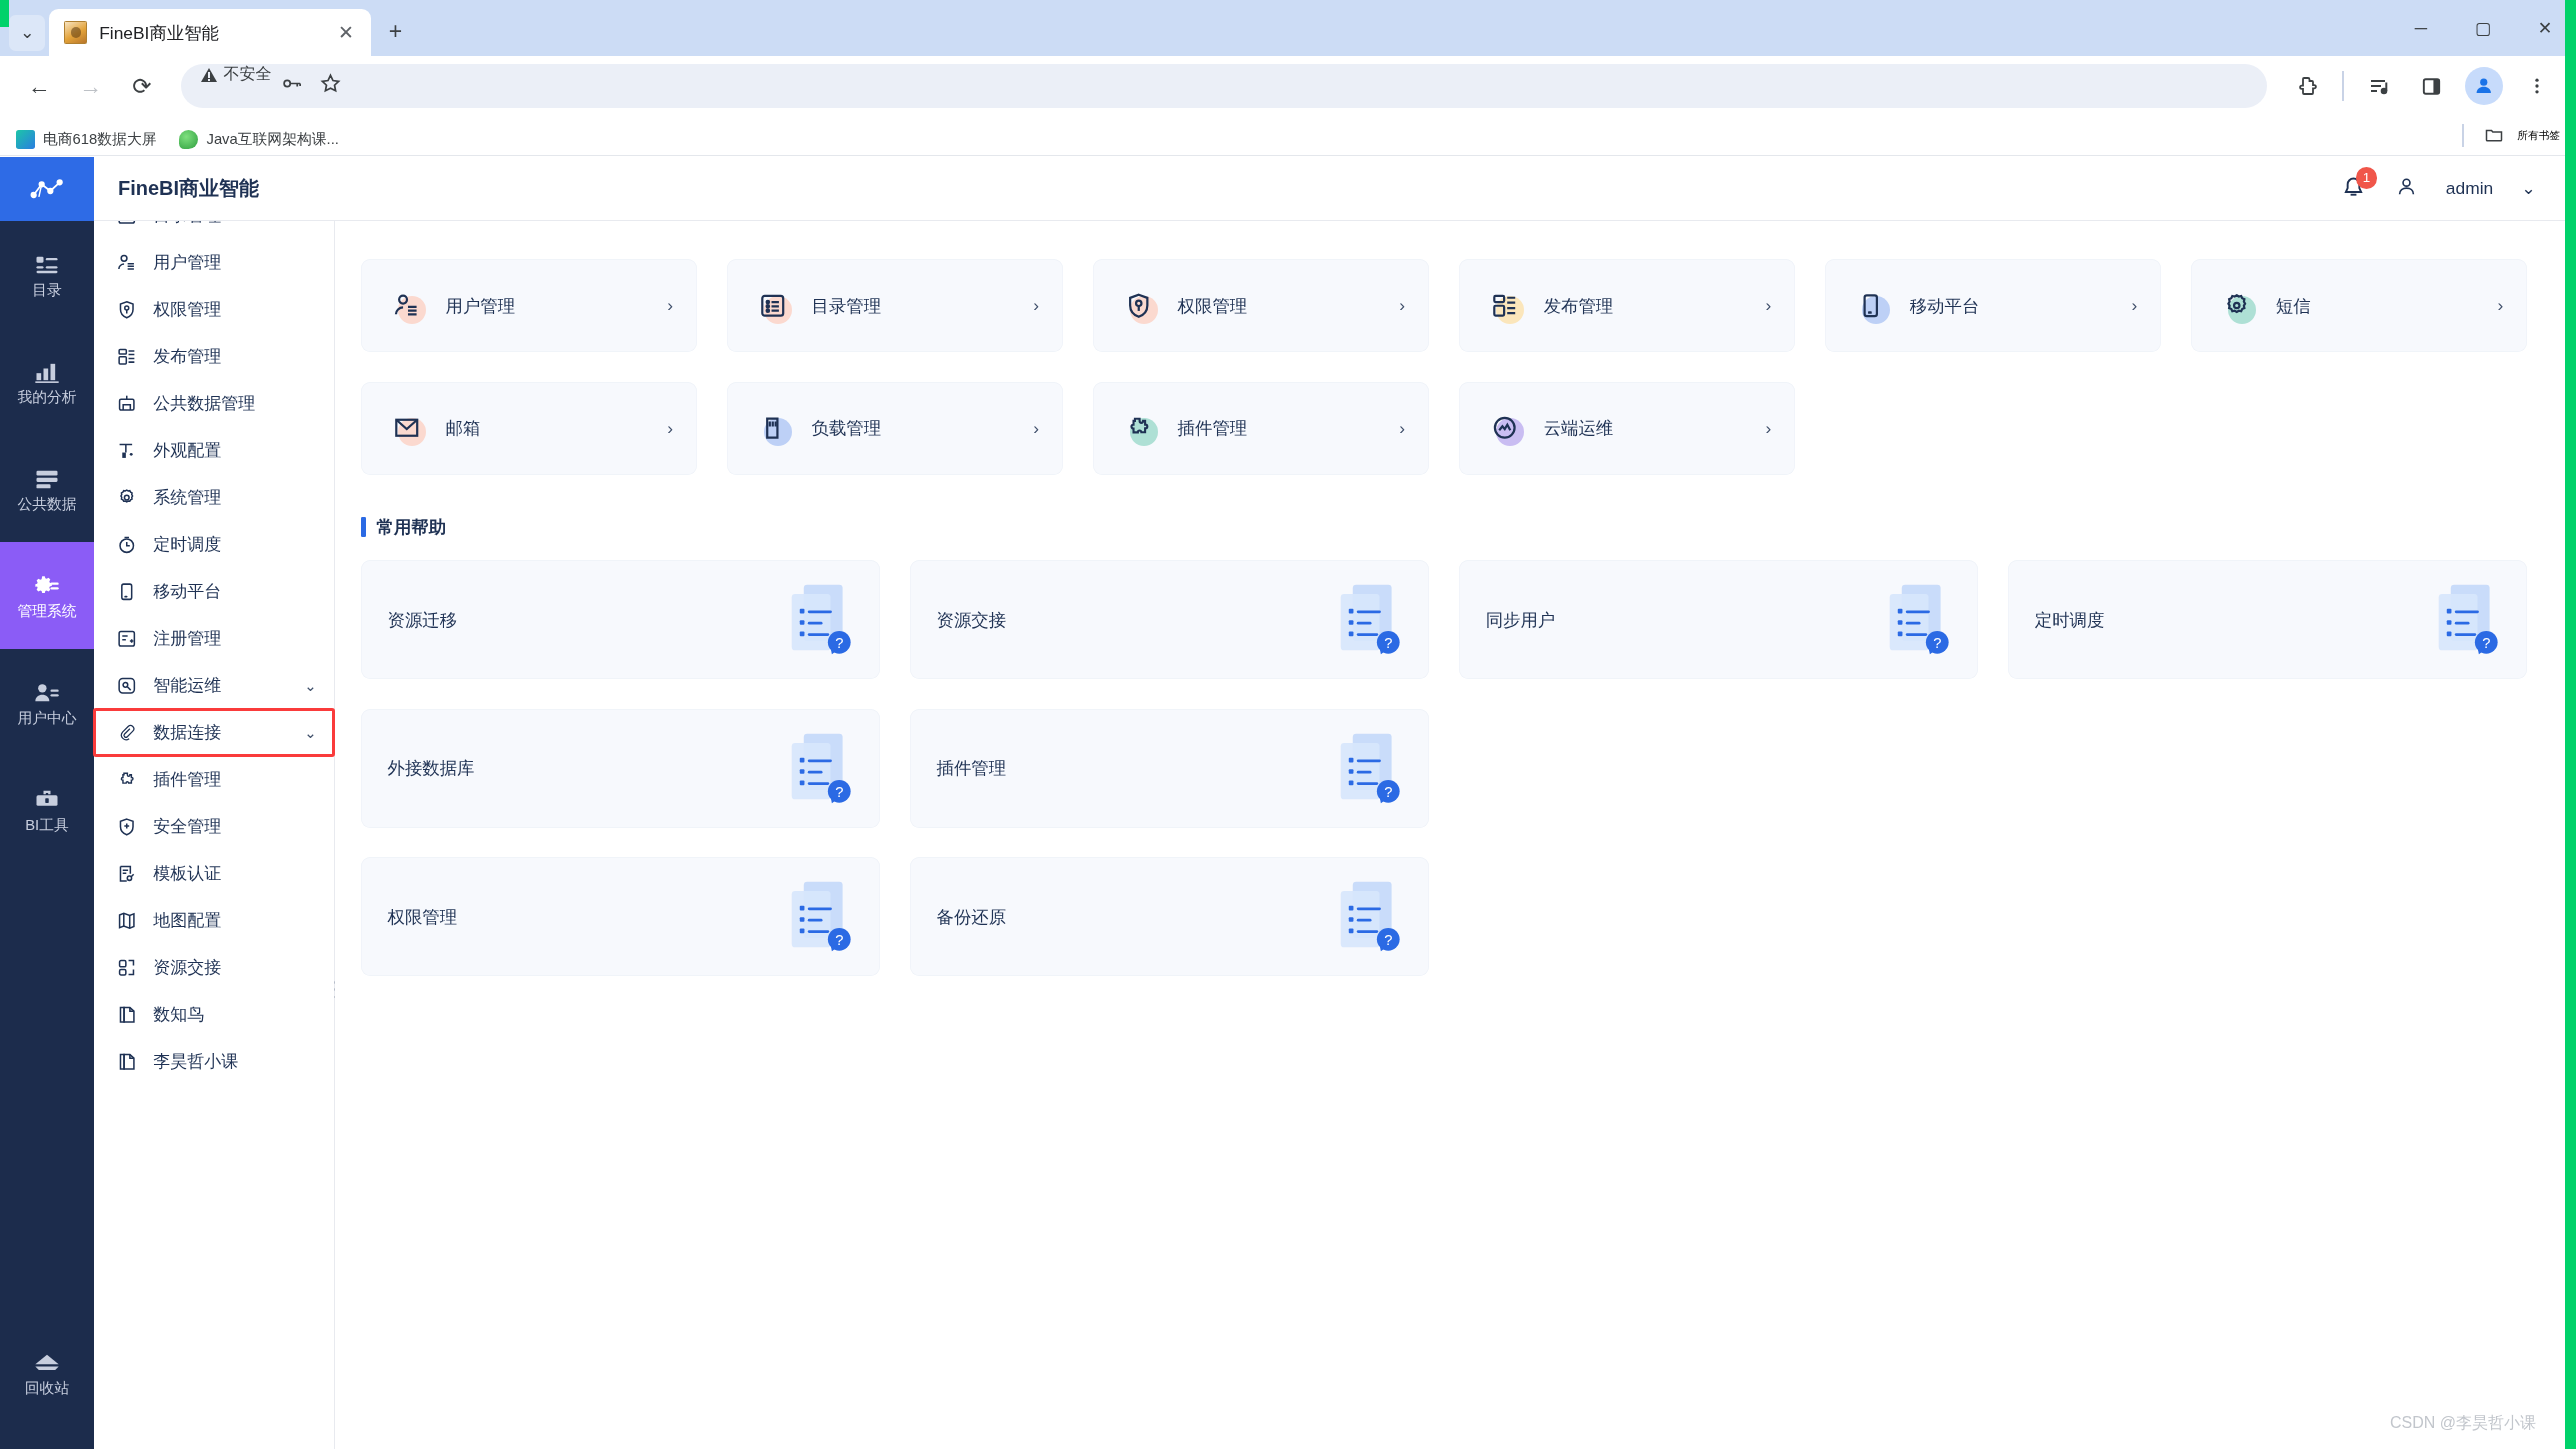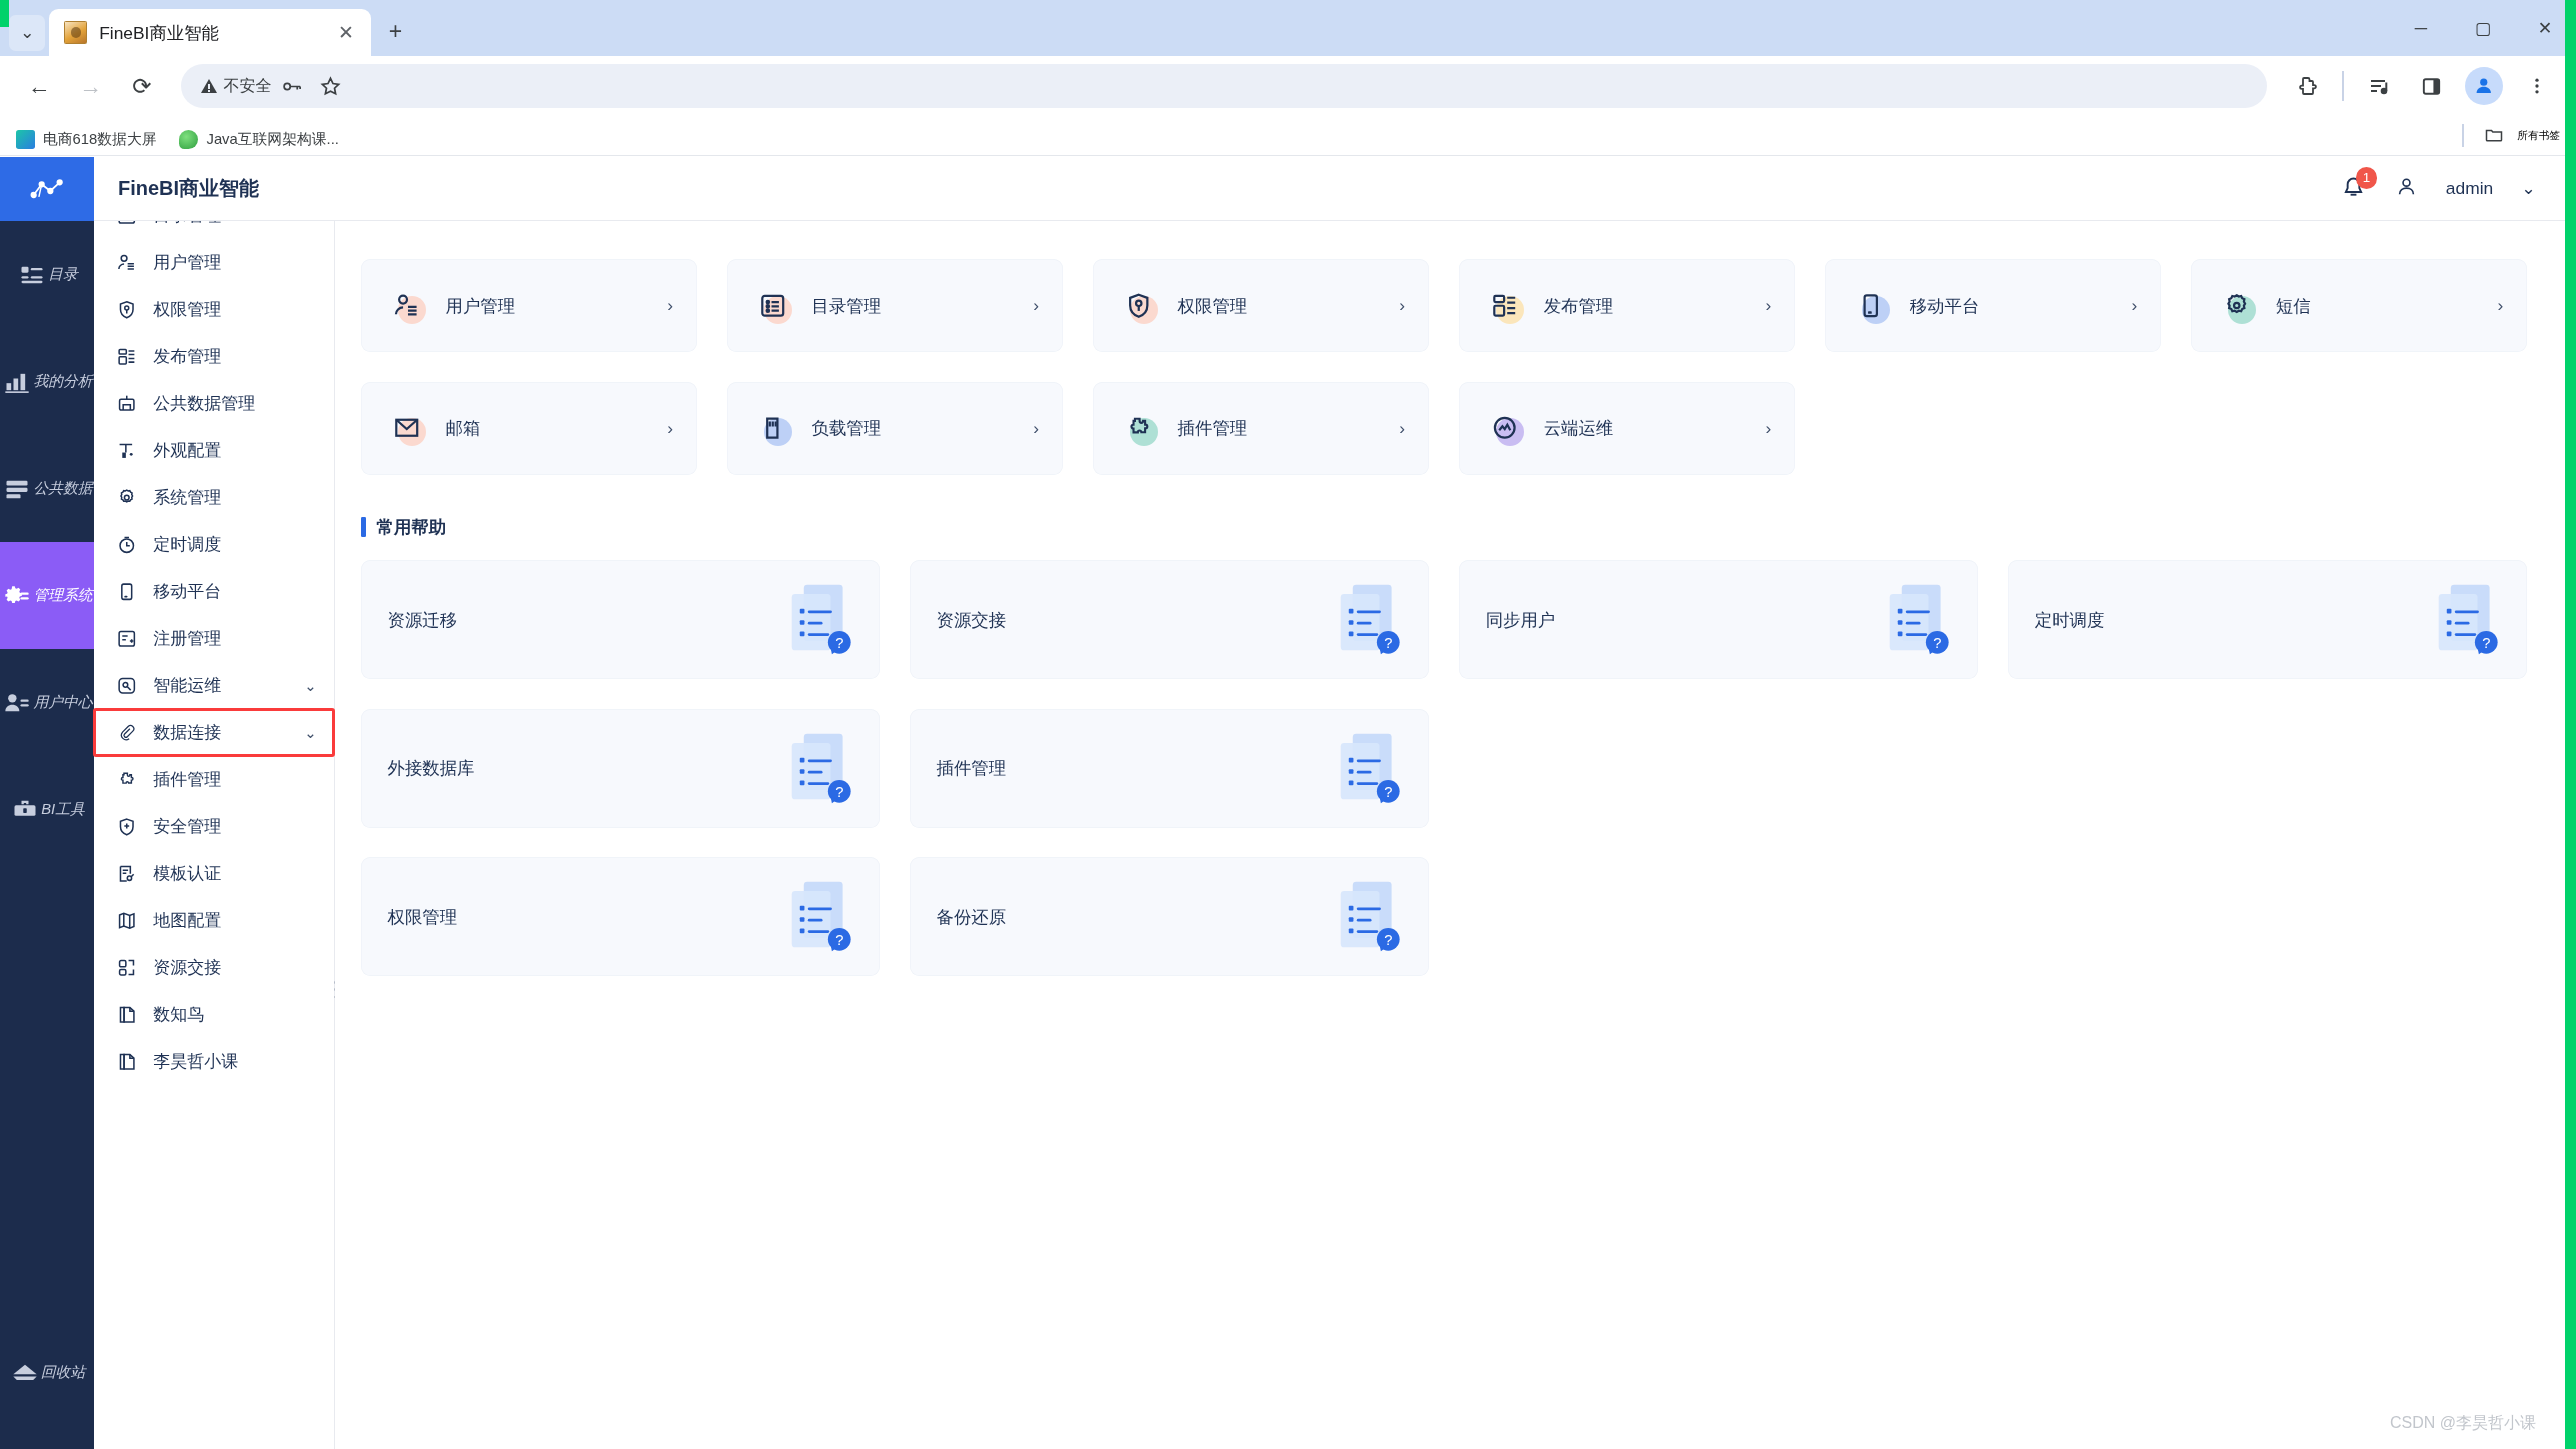--- a/index.html
+++ b/index.html
@@ -43,21 +43,21 @@
     overflow: hidden; text-overflow: ellipsis;
   }
   .tab-close { font-size: 19px; color: #5f6368; width:27px; text-align:center; }
   .newtab { font-size: 23px; color: #3c4043; margin: 0 0 10.7px 17.4px; }
 
   .toolbar { height: 60px; background: #fff; display: flex; align-items: center; padding: 0 16px; gap: 5.4px; }
   .navbtn { width: 46px; height: 46px; display:flex; align-items:center; justify-content:center; font-size: 23px; color: #3c4043; }
   .navbtn.disabled { color: #bdc1c6; }
   .omnibox {
     flex: 1; height: 44px; background: #ebeff7; border-radius: 24px;
-    display: flex; align-items: center; padding: 0 4px 0 20px; gap: 1px;
+    display: flex; align-items: flex-start; padding: 0 4px 0 20px; gap: 1px;
     margin: 0 10.7px;
   }
   .sec-chip { display:flex; align-items:center; gap:6.7px; font-size: 16px; color: #3c4043; white-space: nowrap; }
   .warn-tri {
     width: 0; height: 0; border-left: 8px solid transparent; border-right: 8px solid transparent;
     border-bottom: 14px solid #3c4043; position: relative;
   }
   .warn-tri:after{ content:""; position:absolute; left:-4.7px; top:4.7px; width:9.4px; height:7.4px; background:#ebeff7;
     clip-path: polygon(43% 0, 57% 0, 57% 55%, 43% 55%); }
   .warn-ex { position:absolute; left:-1px; top:4.7px; width:2px; height:5.4px; background:#ebeff7; }
@@ -81,21 +81,21 @@
 
   
   .app { position: absolute; left:0; top: 157px; width: 2576px; height: 1292px; background: #fff; }
 
   
   .rail {
     position: absolute; left: 0; top: 0; width: 94px; height: 1292px;
     background: #1c2c4c; color: #c4cbd9;
   }
   .rail-logo { height: 64px; background: #2e6be6; display:flex; align-items:center; justify-content:center; }
-  .rail-item { height: 107px; display:flex; align-items:center; justify-content:center; gap: 0; font-size: 14.8px; color:#c7cede;font-style:italic; }
+  .rail-item { height: 107px; display:flex; flex-direction:column; align-items:center; justify-content:center; gap: 0; font-size: 14.8px; color:#c7cede; }
   .rail-item.active { background: #8b5cf6; color: #fff; }
   .rail-item .ri { width: 32px; height: 32px; display:flex; align-items:center; justify-content:center; }
   .rail-bottom { position: absolute; bottom: 23px; left:0; width: 94px; }
 
   
   .submenu {
     position: absolute; left: 94px; top: 0; width: 241px; height: 1292px;
     background: #fff; border-right: 0.7px solid #e8eaef; padding-top: 35px;
   }
   .mi {

